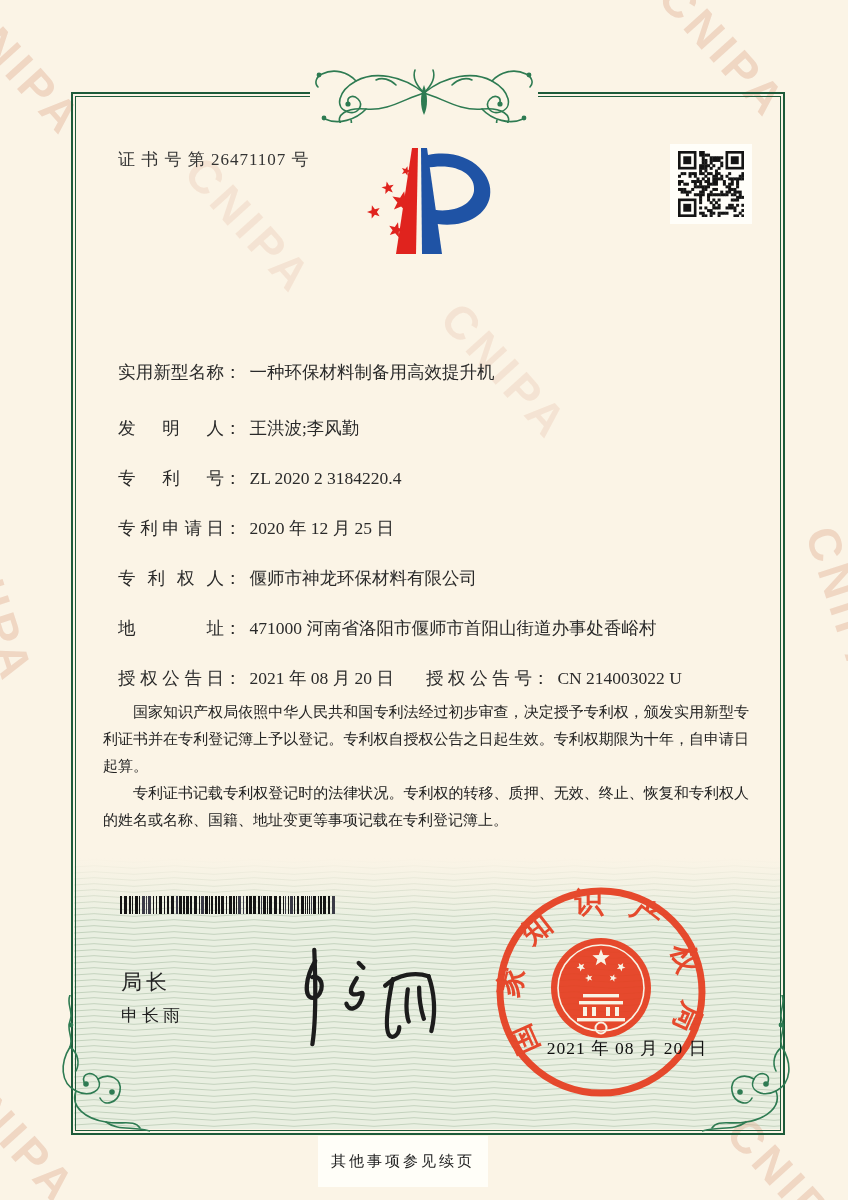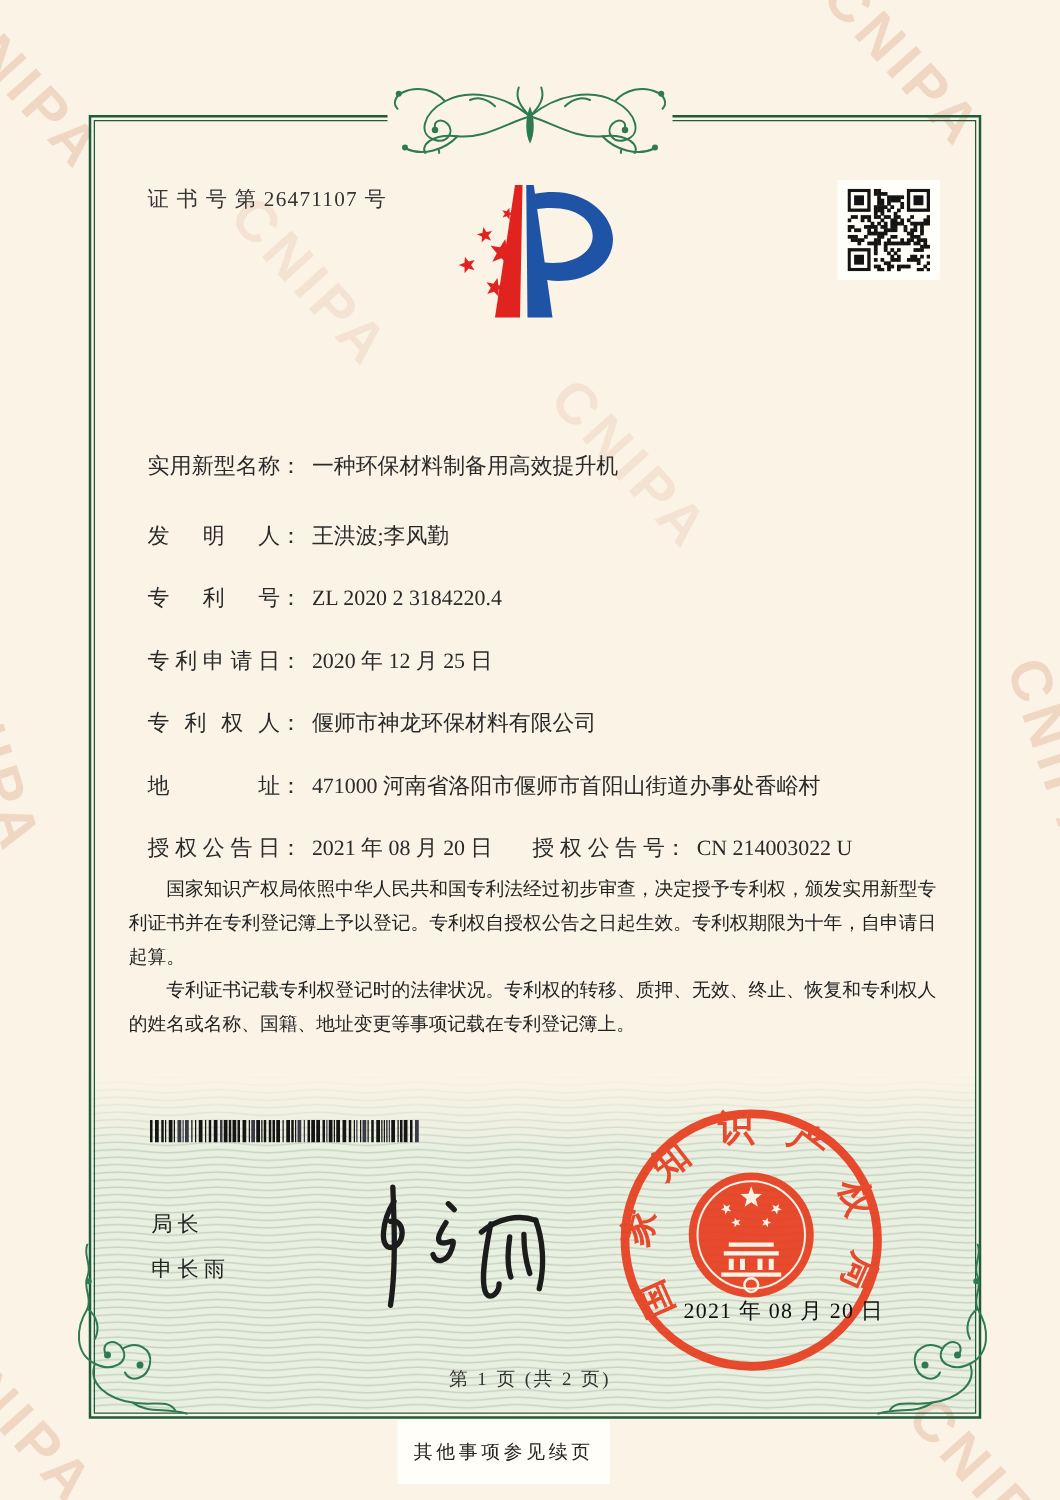--- a/index.html
+++ b/index.html
@@ -33,21 +33,21 @@
   .field-label{display:inline-block;width:106px;text-align:justify;text-align-last:justify;}
   .field-colon{margin-right:8px;}
   .field-pair2{margin-left:32px;}
   
   .body-text{position:absolute;left:103px;top:699px;width:646px;font-size:15px;
              line-height:1.8;text-align:justify;color:#222;}
   .body-text p{margin:0;text-indent:2em;}
   
   .barcode{position:absolute;left:120px;top:896px;}
   .officer-title{position:absolute;left:121px;top:968px;font-family:Liberation Mono, monospace;
-                 font-size:17px;letter-spacing:4px;color:#222;text-align:right;}
+                 font-size:21px;letter-spacing:4px;color:#222;text-align:right;}
   .officer-name{position:absolute;left:121px;top:1004px;font-family:"Liberation Sans",sans-serif;
                 font-size:17px;letter-spacing:4px;color:#222;}
   .signature{position:absolute;left:258px;top:946px;}
   .seal{position:absolute;left:495px;top:880px;}
   .seal-date{position:absolute;left:527px;top:1036px;width:200px;text-align:center;
              font-size:17.5px;letter-spacing:1px;color:#101010;}
   .page-num{position:absolute;left:0;top:1094px;width:100%;text-align:center;
             font-size:15px;letter-spacing:2px;color:#333;}
   .cont-note{position:absolute;left:318px;top:1136px;background:#fffef8;
              padding:16px 13px;font-size:15px;letter-spacing:3px;color:#222;}
@@ -501,16 +501,15 @@
         <rect x="97" y="127" width="4" height="9" fill="#fbf4e6"></rect>
         <rect x="111" y="127" width="4" height="9" fill="#fbf4e6"></rect>
         <rect x="120" y="127" width="4" height="9" fill="#fbf4e6"></rect>
         <rect x="82" y="138" width="48" height="3.4" fill="#fbf4e6"></rect>
         <circle cx="106" cy="148" r="5.5" fill="none" stroke="#fbf4e6" stroke-width="2"></circle>
       </g>
     </g>
   </svg>
   <div class="seal-date">2021 年 08 月 20 日</div>
 
-  <div class="page-num">第 1 页 (共 2 页)</div>
   <div class="cont-note">其他事项参见续页</div>
 
 </div>
 
 </body></html>

